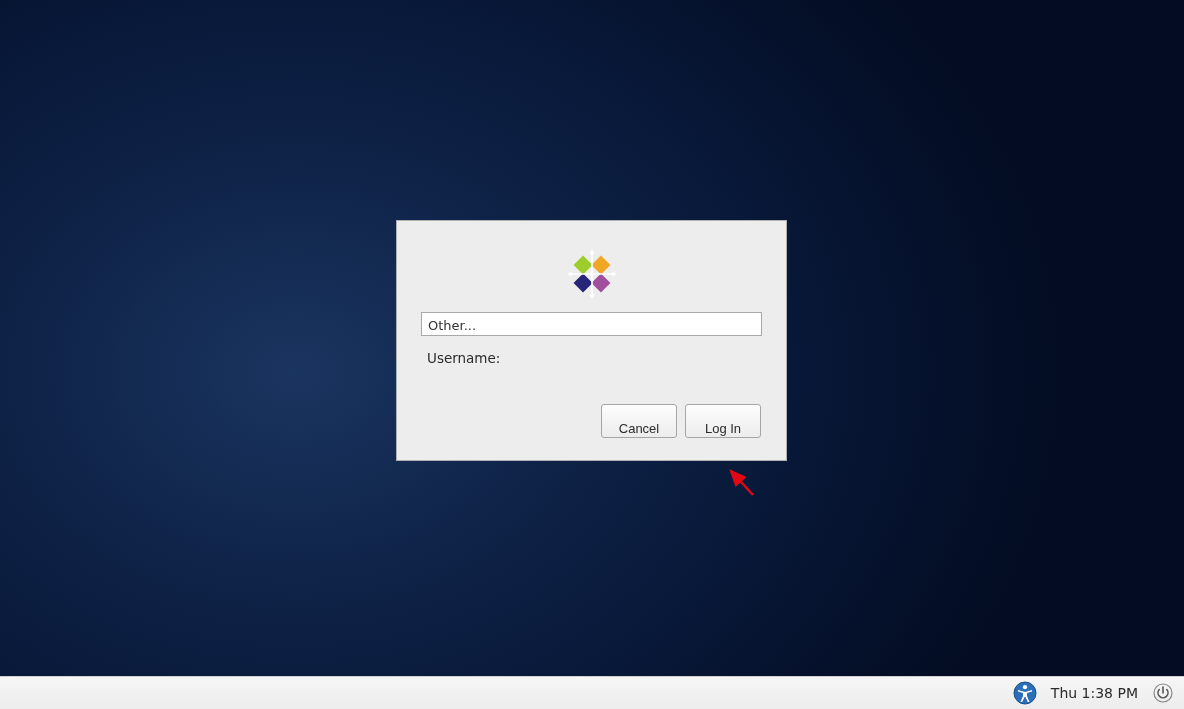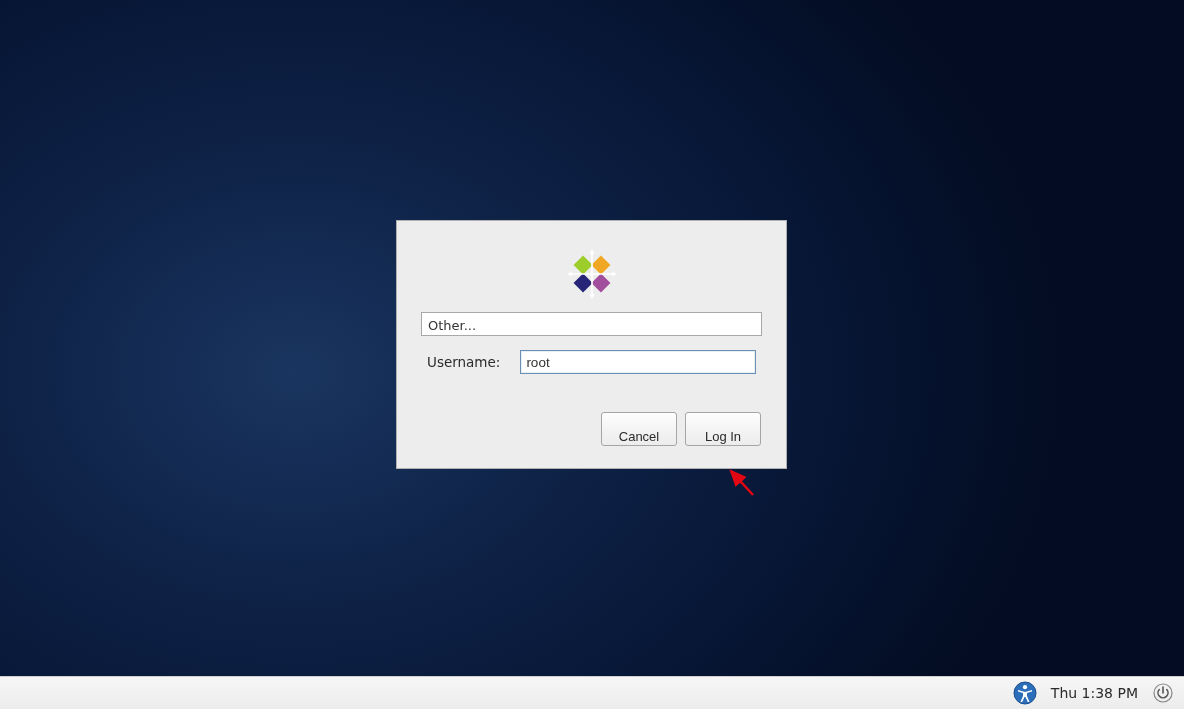--- a/index.html
+++ b/index.html
@@ -56,21 +56,21 @@
       padding: 2px 6px;
       font-size: 13px;
       color: #333;
       margin-bottom: 14px;
       display: flex;
       align-items: flex-end;
     }
     .username-row {
       display: flex;
       align-items: center;
-      gap: 20px;
+      gap: 4px;
       margin-bottom: 38px;
       padding: 0 6px;
     }
     .username-label {
       font-size: 13.5px;
       color: #2b2b2b;
       white-space: nowrap;
     }
     .username-input {
       flex: 1;
@@ -179,21 +179,20 @@
           <polygon points="0,-44 -5,-36 5,-36" fill="#ffffff"></polygon>
           <polygon points="0,44 -5,36 5,36" fill="#ffffff"></polygon>
         </g>
       </svg>
     </div>
     <div class="user-selector">
       <span>Other...</span>
     </div>
     <div class="username-row">
       <span class="username-label">Username:</span>
-      <input type="text" class="username-input" value="root" style="">
     </div>
     <div class="button-row">
       <button class="dlg-button">Cancel</button>
       <button class="dlg-button">Log In</button>
     </div>
   </div>
 
   <svg class="arrow-annotation" width="40" height="36" viewBox="0 0 40 36">
     <defs>
       <marker id="arrowhead" markerWidth="8" markerHeight="8" refX="6" refY="3" orient="auto">

